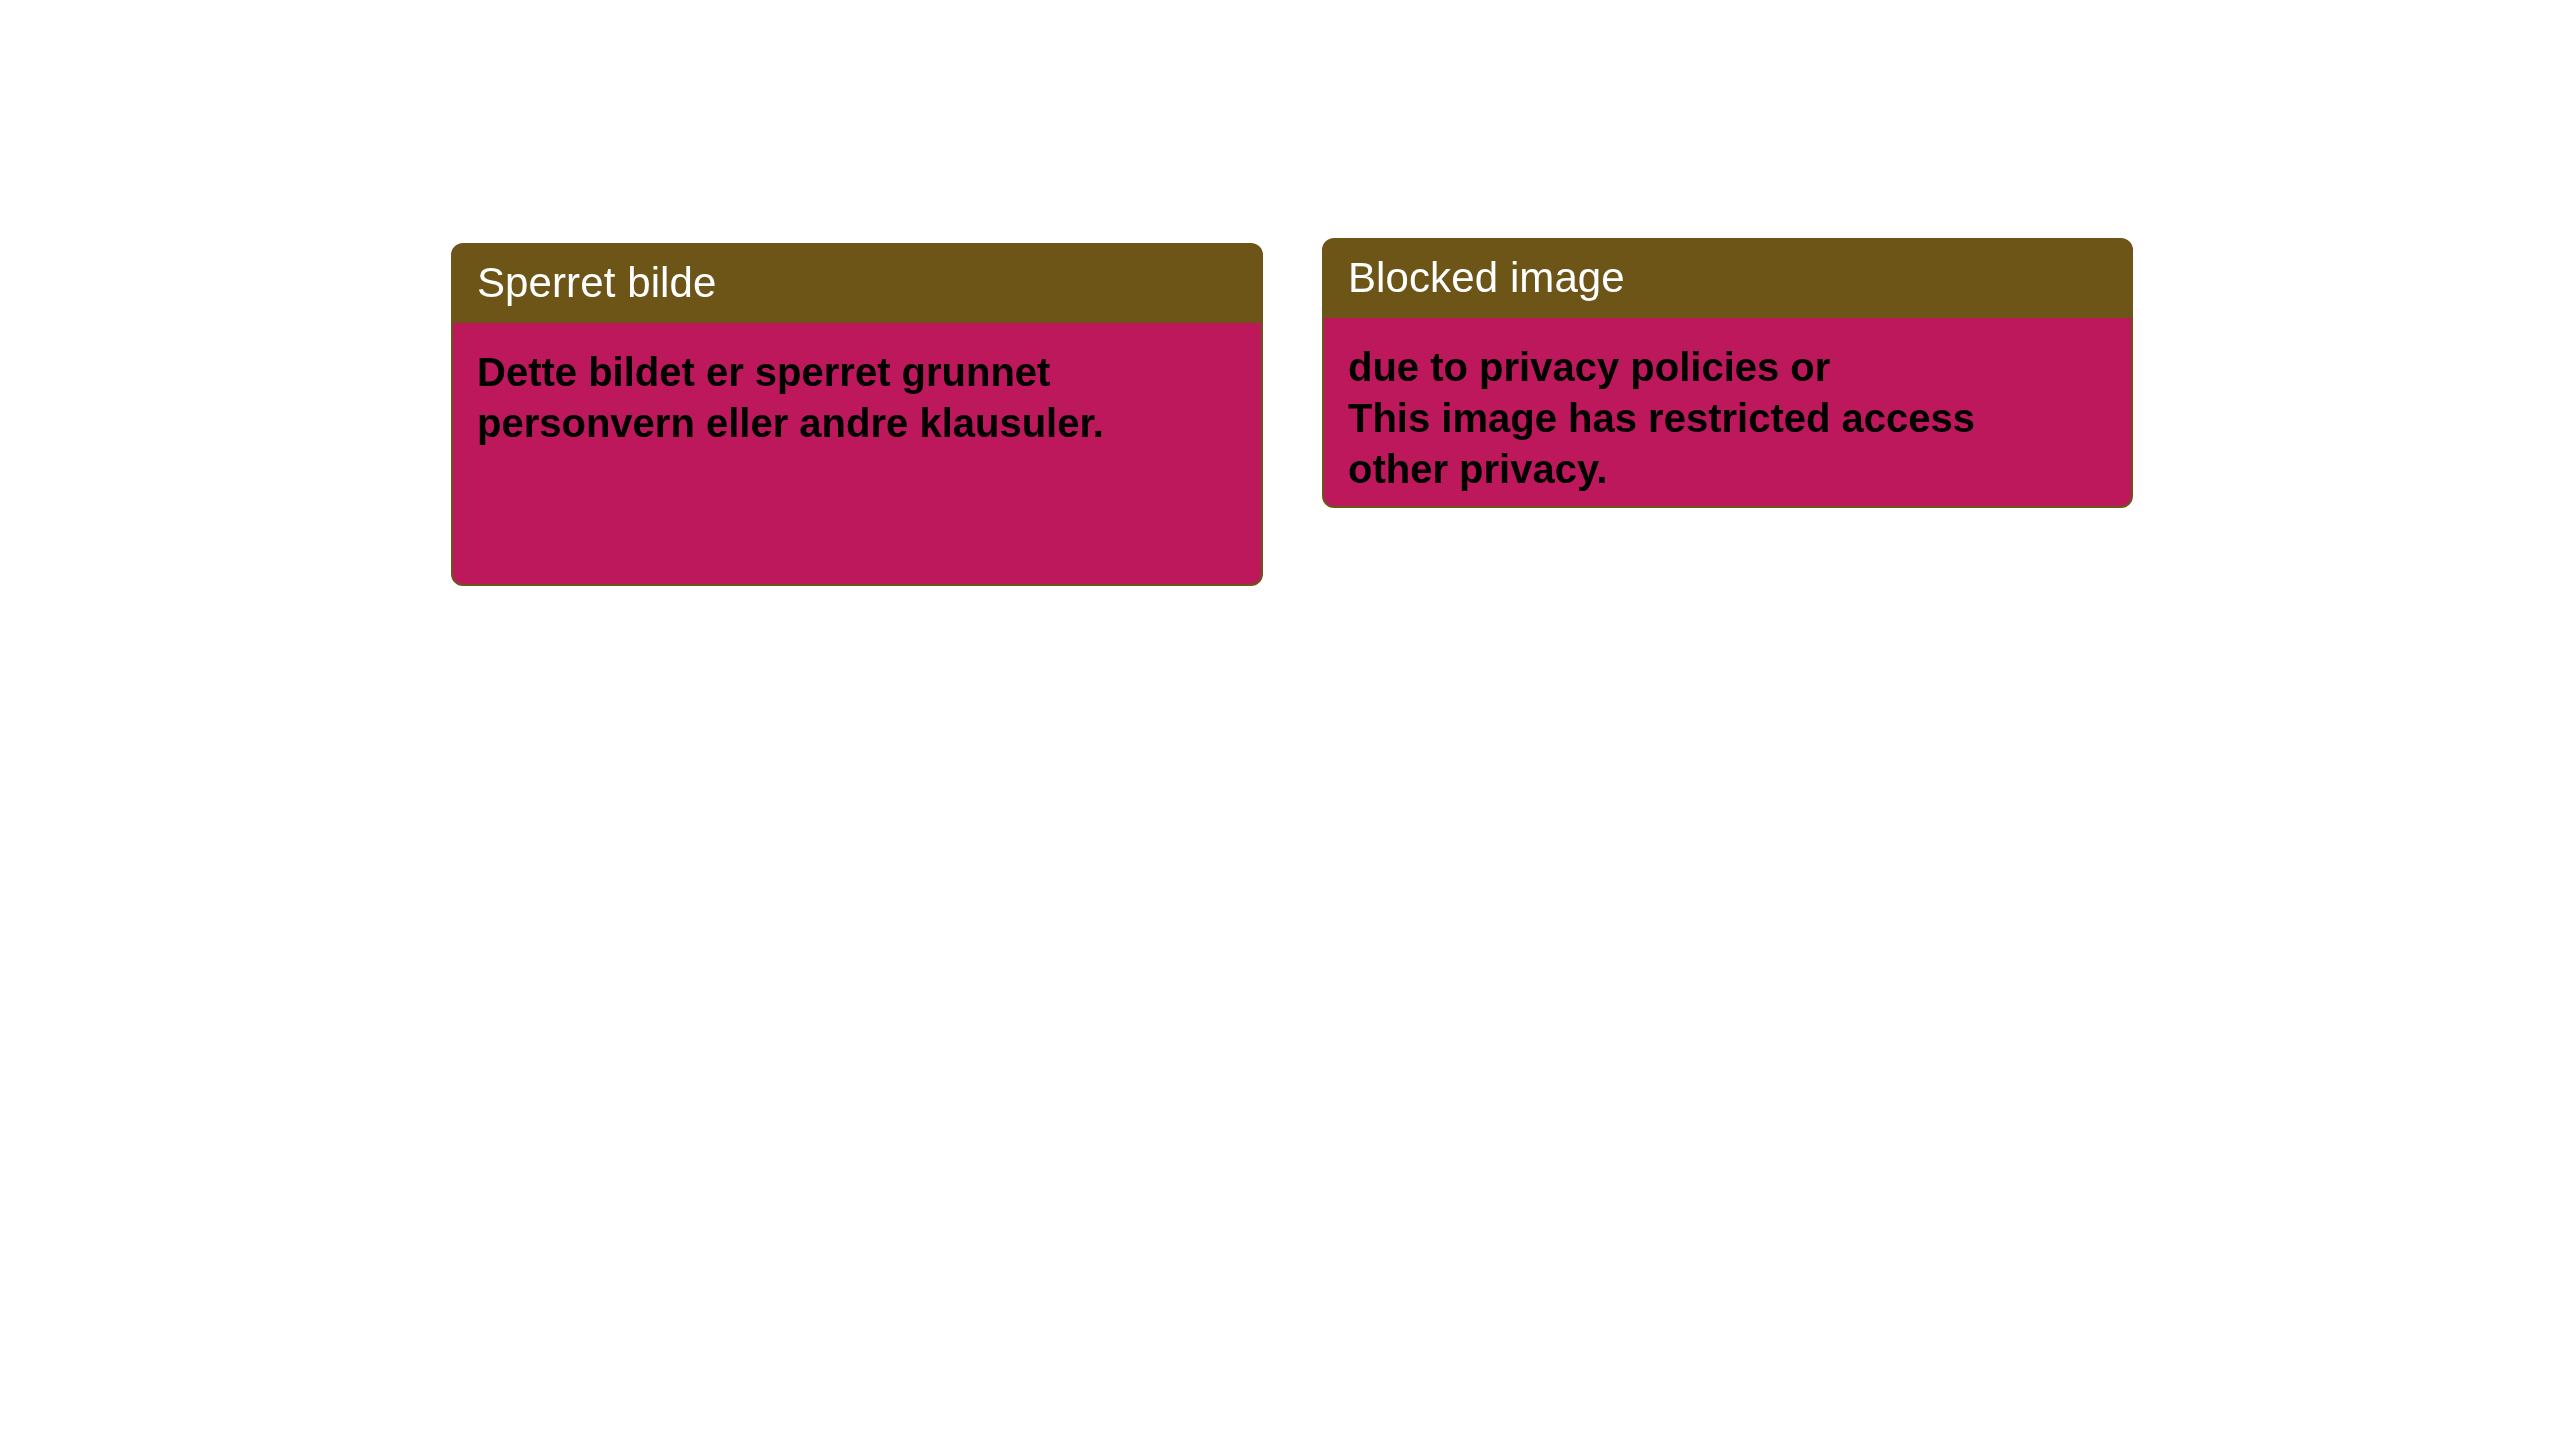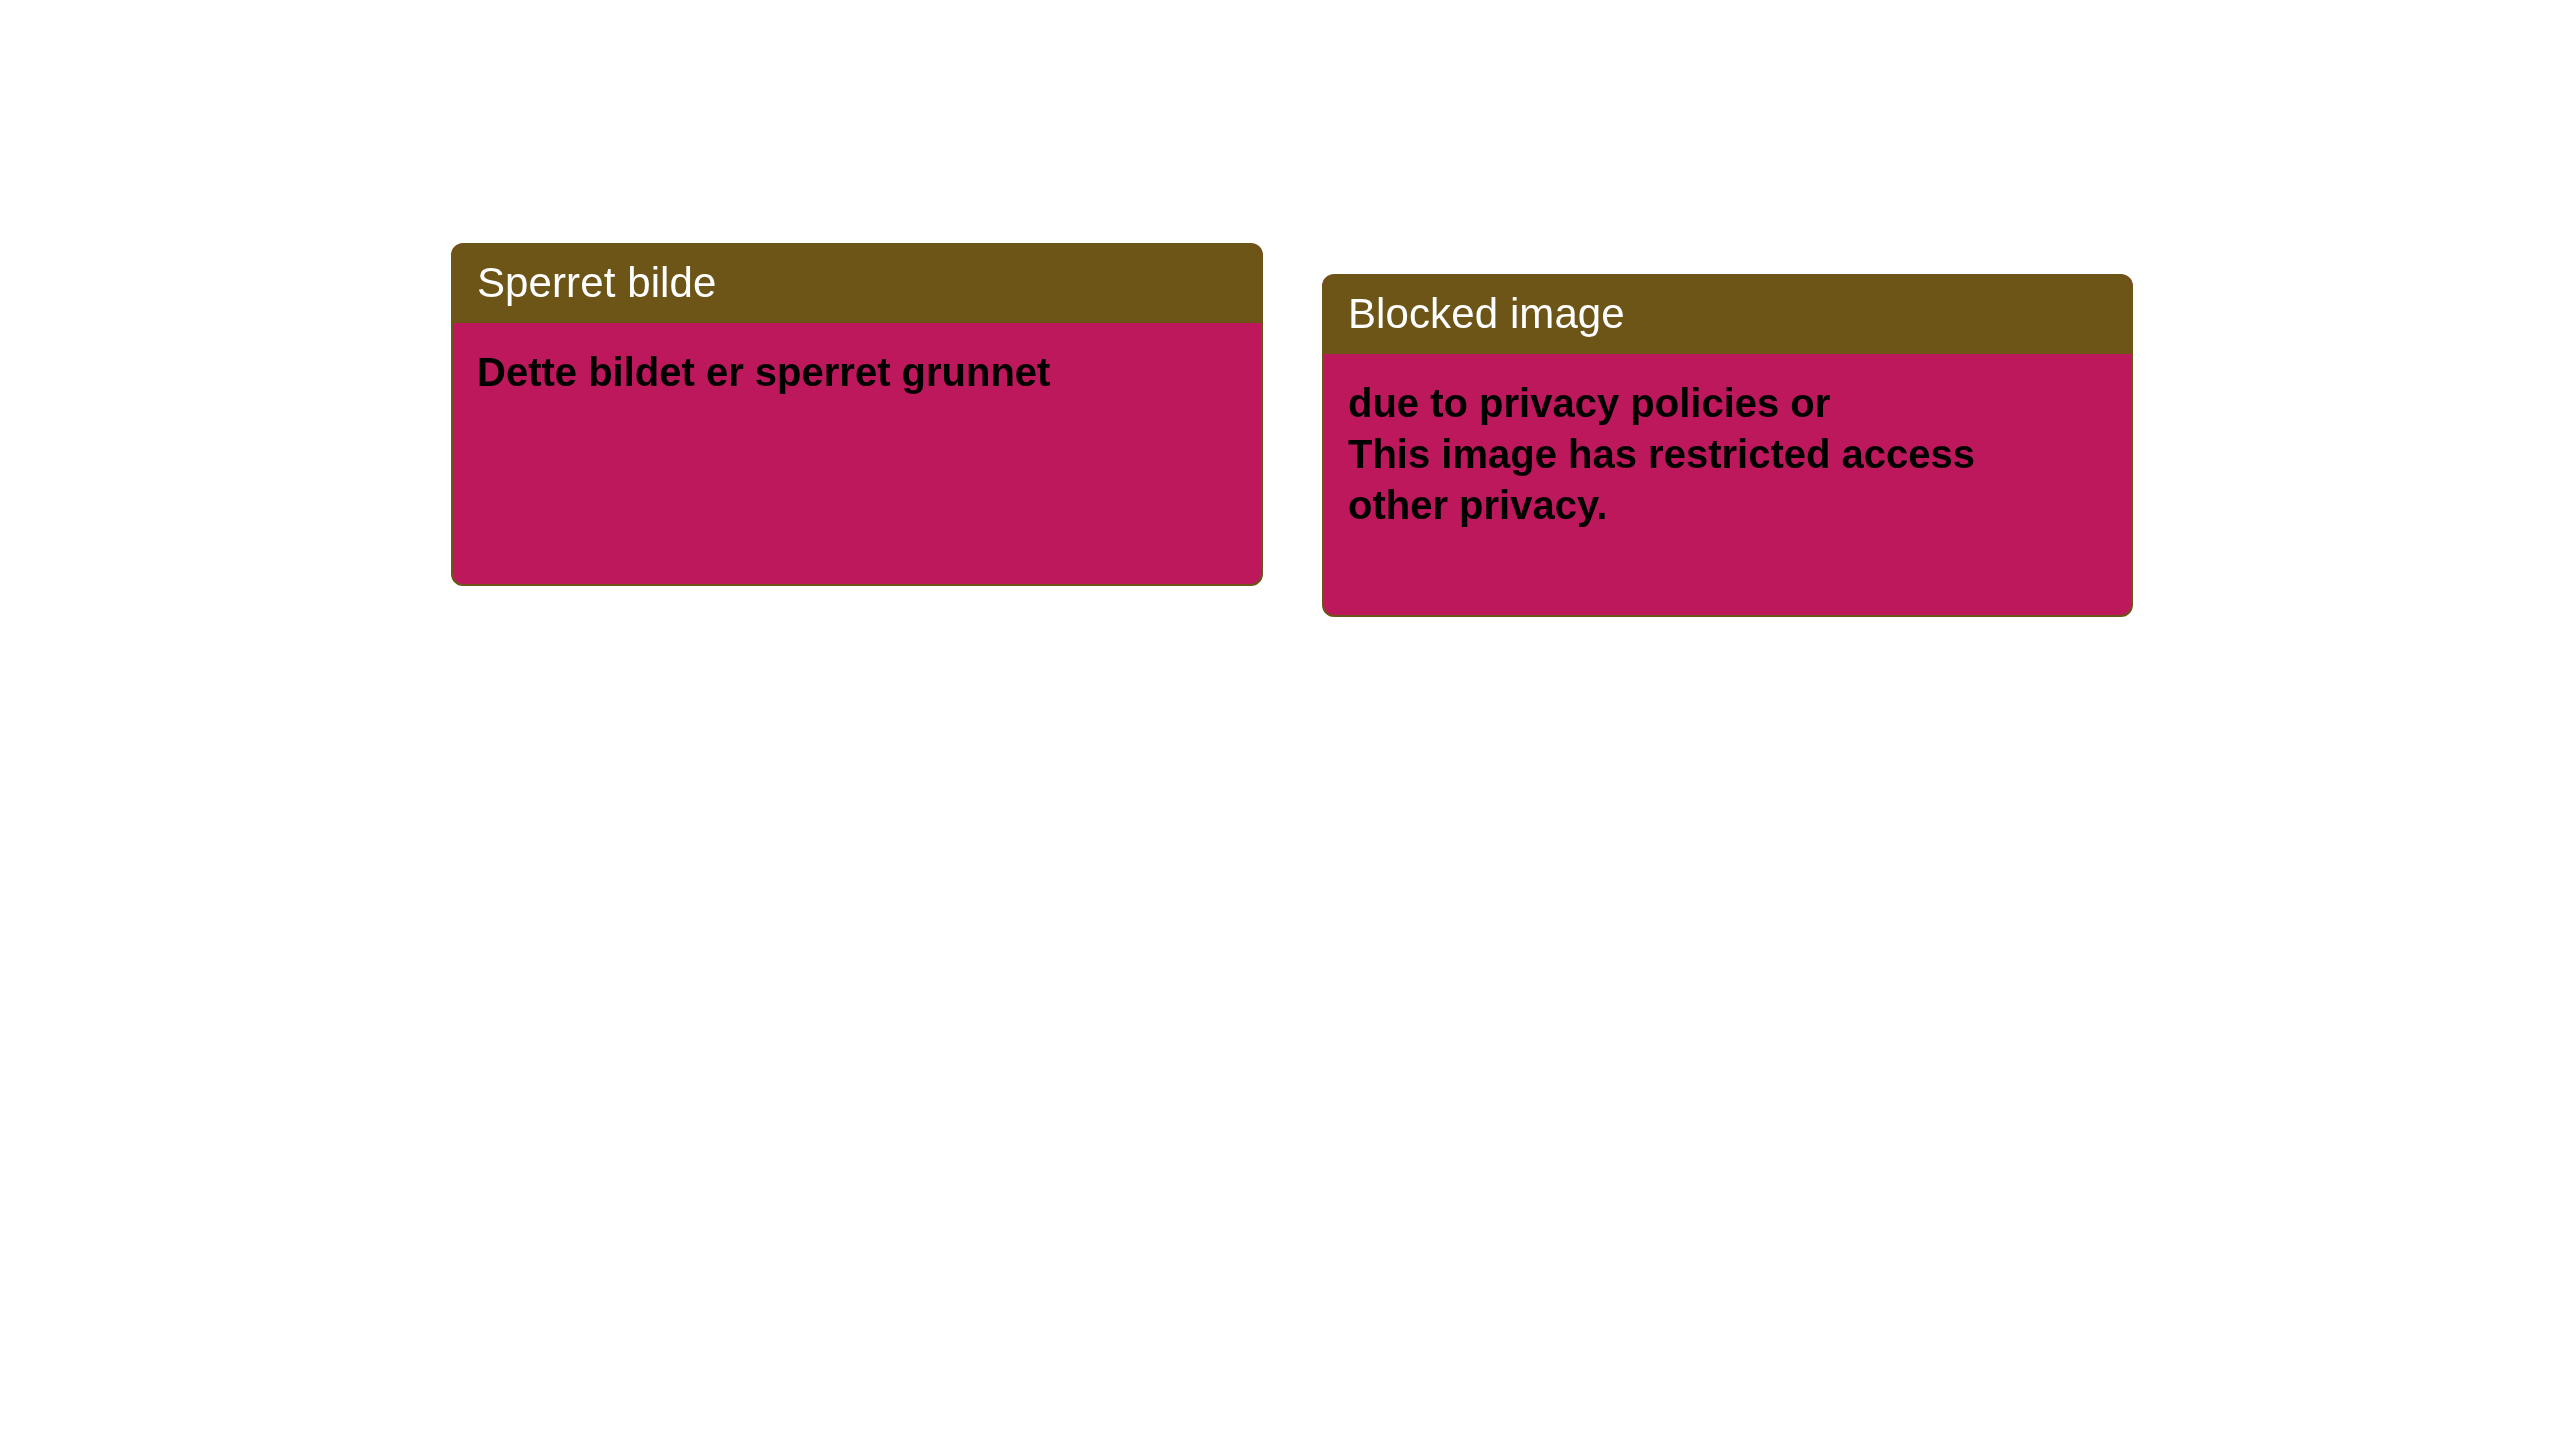--- a/index.html
+++ b/index.html
@@ -58,33 +58,33 @@
     left: 451px;
     top: 243px;
     width: 812px;
     height: 343px;
   }
 
   #card-en {
     left: 1322px;
     top: 238px;
     width: 811px;
-    height: 343px;
-    margin-top: 36px;
+    height: 270px;
   }
 </style>
 </head>
 <body>
 
 <div class="stage">
 
   <div class="notice-card" id="card-no">
     <div class="card-header">Sperret bilde</div>
     <div class="card-body">
       <p>Dette bildet er sperret grunnet</p>
+      <p>personvern eller andre klausuler.</p>
     </div>
   </div>
 
   <div class="notice-card" id="card-en">
     <div class="card-header">Blocked image</div>
     <div class="card-body">
       <p>due to privacy policies or</p>
       <p>This image has restricted access</p>
       <p>other privacy.</p>
     </div>

